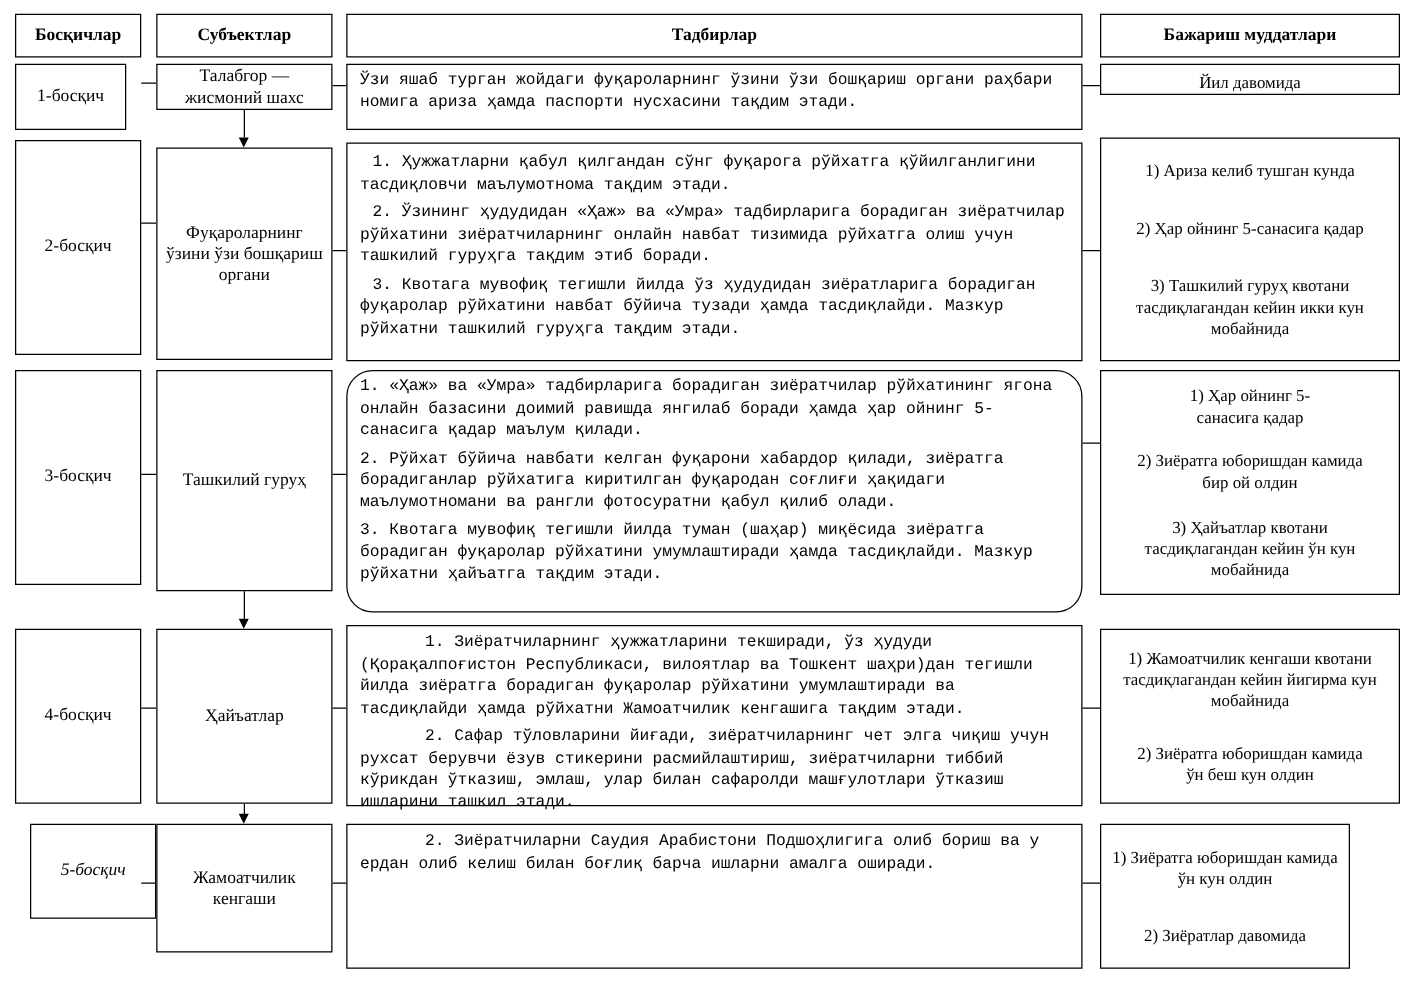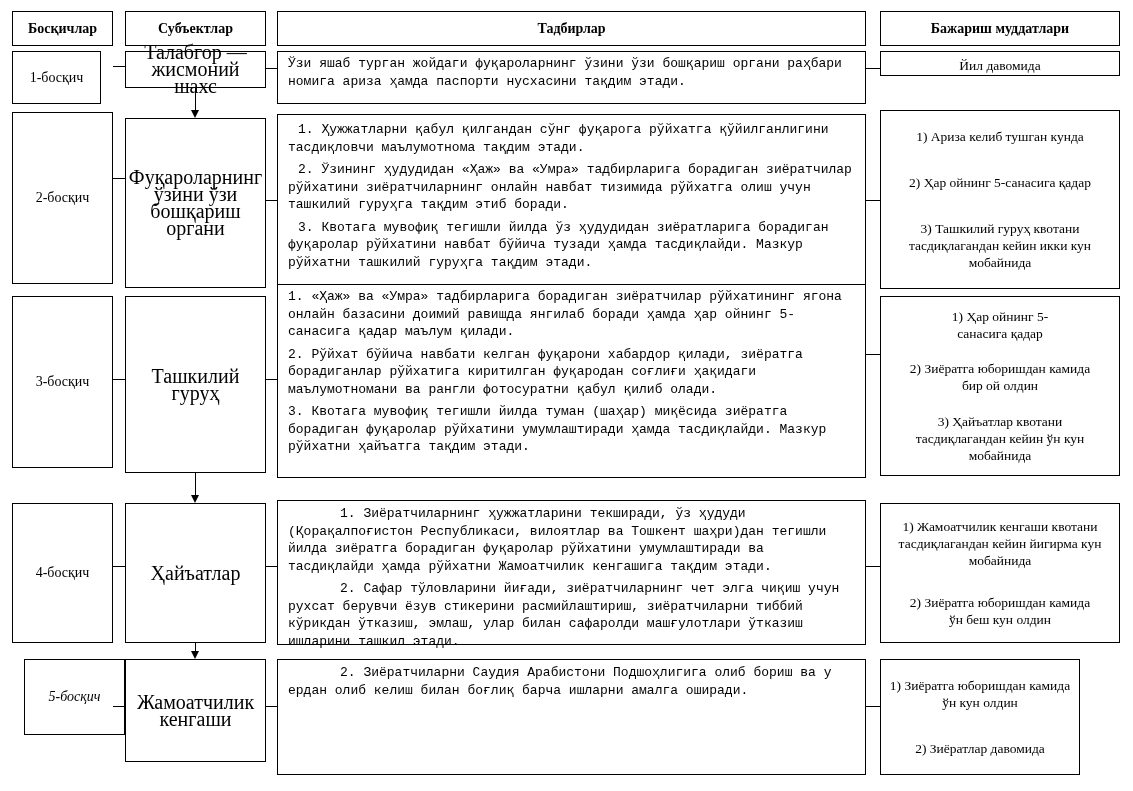--- a/index.html
+++ b/index.html
@@ -2,21 +2,21 @@
 <html><head>
 <meta charset="utf-8">
 <style>
   html, body { margin:0; padding:0; background:#ffffff; }
   body { width:1133px; height:791px; position:relative; overflow:hidden;
          font-family:"Liberation Serif", "DejaVu Serif", serif; color:#000; }
   .box { position:absolute; border:1px solid #000; box-sizing:border-box; background:#fff;
          display:flex; flex-direction:column; justify-content:center; align-items:center; text-align:center; }
   .hdr { font-weight:bold; font-size:14px; }
   .stage { font-size:14px; }
-  .subj { font-size:20px; line-height:17px; padding:12px 4px; }
+  .subj { font-size:14px; line-height:17px; padding:12px 4px; }
   .act { font-size:13px; line-height:17.5px; text-align:left; align-items:stretch; justify-content:flex-start; padding:4px 10px 4px 10px;font-family:Liberation Mono, monospace; }
   .act p { margin:0 0 5px 0; }
   .act.ind p { text-indent:52px; }
   .act.ind1 p { text-indent:10px; }
   .dead { font-size:13.5px; line-height:17px; padding:2px 8px; justify-content:space-around; }
   .dead p { margin:0; }
   .hl { position:absolute; height:0; border-top:1px solid #000; }
   .vl { position:absolute; width:0; border-left:1px solid #000; }
   .arrow { position:absolute; width:0; height:0; border-left:4px solid transparent; border-right:4px solid transparent; border-top:8px solid #000; }
 </style>
@@ -76,21 +76,21 @@
 </div>
 
 <div class="box stage" style="left:12px;top:296px;width:101px;height:172px;">
     <span>3-босқич</span>
   </div>
 <div class="hl" style="left:113px;top:379px;width:12px;"></div>
 <div class="box subj" style="left:125px;top:296px;width:141px;height:177px;">
     <span>Ташкилий гуруҳ</span>
   </div>
 <div class="hl" style="left:266px;top:379px;width:11px;"></div>
-<div class="box act" style="left:277px;top:284px;width:589px;height:194px;padding-top:3px;">
+<div class="box act" style="left:277px;top:296px;width:589px;height:194px;padding-top:3px;border-radius:21px;">
   <p>1. «Ҳаж» ва «Умра» тадбирларига борадиган зиёратчилар рўйхатининг ягона онлайн базасини доимий равишда янгилаб боради ҳамда ҳар ойнинг 5-санасига қадар маълум қилади.</p>
   <p>2. Рўйхат бўйича навбати келган фуқарони хабардор қилади, зиёратга борадиганлар рўйхатига киритилган фуқародан соғлиғи ҳақидаги маълумотномани ва рангли фотосуратни қабул қилиб олади.</p>
   <p>3. Квотага мувофиқ тегишли йилда туман (шаҳар) миқёсида зиёратга борадиган фуқаролар рўйхатини умумлаштиради ҳамда тасдиқлайди. Мазкур рўйхатни ҳайъатга тақдим этади.</p>
 </div>
 <div class="hl" style="left:866px;top:354px;width:14px;"></div>
 <div class="box dead" style="left:880px;top:296px;width:240px;height:180px;">
   <p style="padding:0 40px;">1) Ҳар ойнинг 5-санасига қадар</p>
   <p style="padding:0 10px;">2) Зиёратга юборишдан камида бир ой олдин</p>
   <p style="padding:0 14px;">3) Ҳайъатлар квотани тасдиқлагандан кейин ўн кун мобайнида</p>
 </div>

